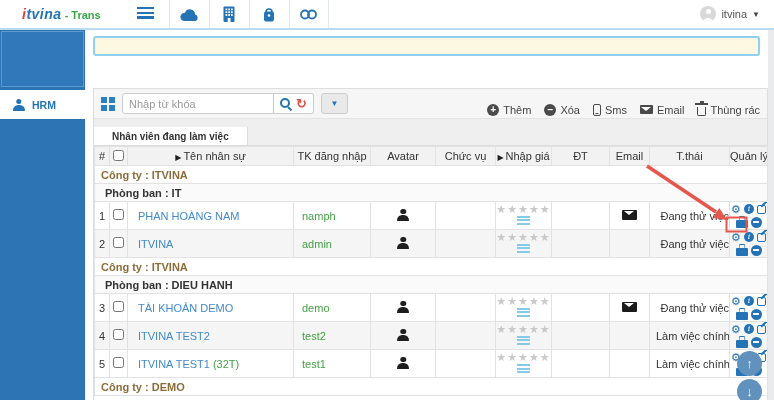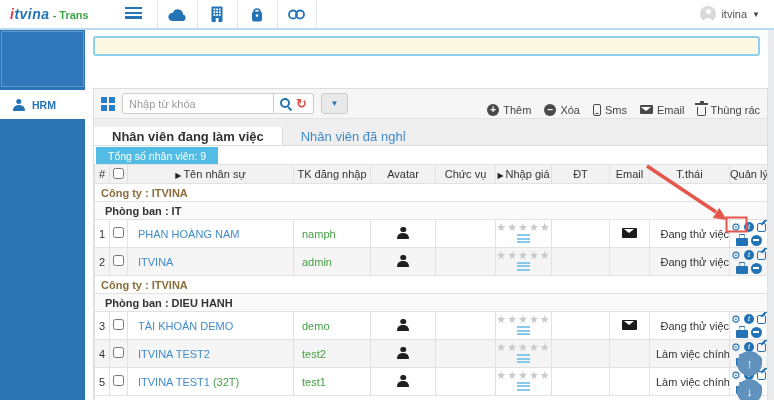--- a/index.html
+++ b/index.html
@@ -5,21 +5,21 @@
   * { margin:0; padding:0; box-sizing:border-box; }
   html,body { width:774px; height:400px; }
   body {
     position:relative; overflow:hidden; background:#e9ebec;
     font-family:"Liberation Sans", sans-serif; font-size:11px; color:#333;
   }
 
   
   .navbar { position:absolute; top:0; left:0; width:774px; height:30px;
     background:#fff; border-bottom:2px solid #b9dcf2; display:flex; align-items:center; z-index:20; }
-  .logo { margin-left:10px; white-space:nowrap; }
+  .logo { margin-left:22px; white-space:nowrap; }
   .logo-main { display:inline-block; color:#2373b5; font-weight:bold; font-style:italic; font-size:14px; letter-spacing:.5px; }
   .logo-main::first-letter { color:#e23d3d; }
   .logo-suffix { color:#3aa745; font-weight:bold; font-size:11px; }
   .menu-cell { margin-left:28px; width:34px; display:flex; justify-content:center; }
   .menu-ic { width:17px; height:14px; background:repeating-linear-gradient(#2373b5 0 2.4px, transparent 2.4px 4.6px); }
   .nav-group { display:flex; height:28px; margin-left:6px; }
   .nav-icon-cell { width:40px; display:flex; align-items:center; justify-content:center; border-left:1px solid #e3e9ed; }
   .nav-icon-cell:last-child { border-right:1px solid #e3e9ed; }
   .nav-right { margin-left:auto; margin-right:14px; display:flex; align-items:center; gap:5px; color:#555; }
   .avatar-sm { width:16px; height:16px; border-radius:50%; background:#d9d9d9; position:relative; overflow:hidden; }
@@ -75,21 +75,21 @@
   .phone-ic::after { content:""; position:absolute; bottom:0.5px; left:50%; transform:translateX(-50%); width:3px; height:1.2px; background:#4a4a4a; }
   .env-ic { display:inline-block; width:13px; height:9px; background:#4a4a4a; position:relative; border-radius:1px; }
   .env-ic::before { content:""; position:absolute; left:1.5px; top:1.5px; border-left:5px solid transparent; border-right:5px solid transparent; border-top:4px solid #fff; }
   .env-dark { width:15px; height:10px; background:#1c1c1c; }
   .trash-ic { display:inline-block; width:9px; height:9px; border:1.5px solid #4a4a4a; border-top:none; border-radius:0 0 2px 2px; position:relative; margin-top:3px; }
   .trash-ic::before { content:""; position:absolute; top:-3.5px; left:-3px; width:13px; height:1.5px; background:#4a4a4a; }
   .trash-ic::after { content:""; position:absolute; top:-6px; left:1.5px; width:4px; height:2px; background:#4a4a4a; }
 
   
   .tabs { height:27px; background:#efefef; border-bottom:1px solid #ddd; display:flex; }
-  .tab { display:flex; align-items:center; padding:0 18px; font-size:13px; color:#428bca; cursor:pointer;margin-top:8px; }
+  .tab { display:flex; align-items:center; padding:0 18px; font-size:10px; color:#428bca; cursor:pointer;margin-top:8px; }
   .tab.active { background:#fff; color:#333; font-weight:bold; border-right:1px solid #ddd; cursor:default; }
 
   .badge-row { height:18px; }
   .count-badge { display:inline-block; margin:1px 0 0 2px; background:#52bce5; color:#fff; font-size:10.5px; padding:2.5px 12px; }
 
   
   table { width:673px; border-collapse:collapse; table-layout:fixed; font-size:11px; }
   th, td { border:1px solid #e2e2e2; overflow:hidden; white-space:nowrap; }
   thead th { background:#f2f2f2; height:19px; font-weight:normal; color:#333; text-align:center; }
   .sort-ar { font-size:8px; color:#222; margin-right:2px; }
@@ -232,26 +232,22 @@
         </span>
         <span class="tb-act">
           <span class="trash-ic"></span>
           <span>Thùng rác</span>
         </span>
       </div>
     </div>
 
     <div class="tabs">
       <span class="tab active">Nhân viên đang làm việc</span>
-      <span class="tab">Nhân viên đã nghỉ</span>
-    </div>
-
-    <div class="badge-row">
-      <span class="count-badge">Tổng số nhân viên: 9</span>
-    </div>
+    </div>
+
 
     <table>
       <colgroup>
         <col style="width:15px">
           <col style="width:18px">
           <col style="width:166px">
           <col style="width:77px">
         <col style="width:65px">
           <col style="width:60px">
           <col style="width:56px">

